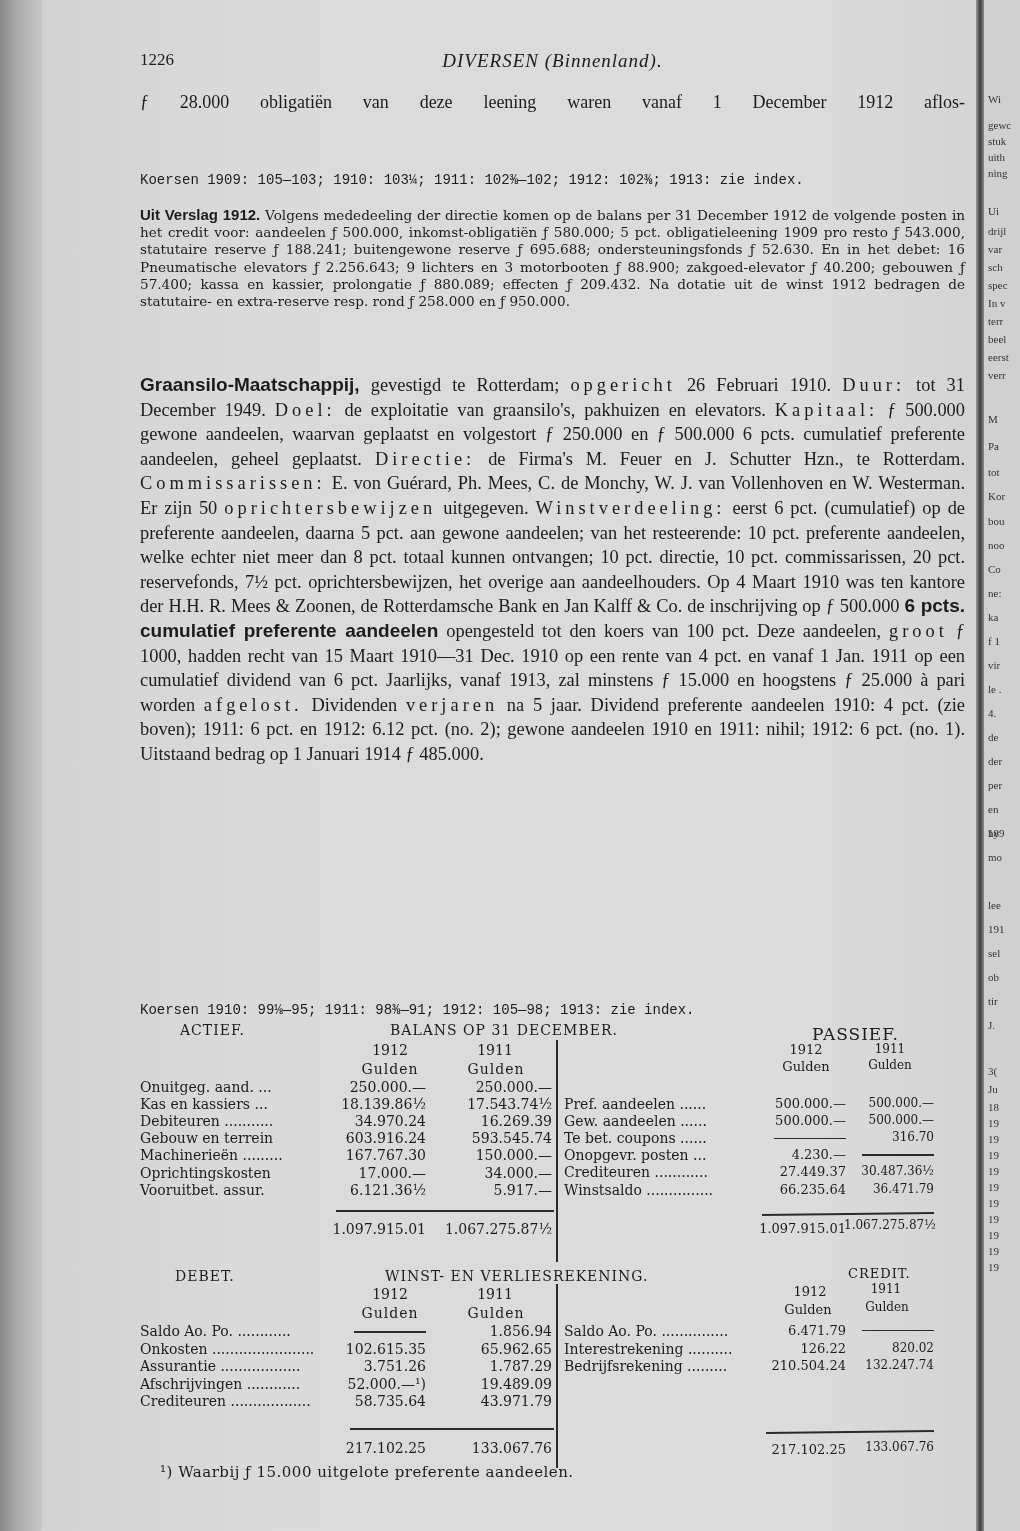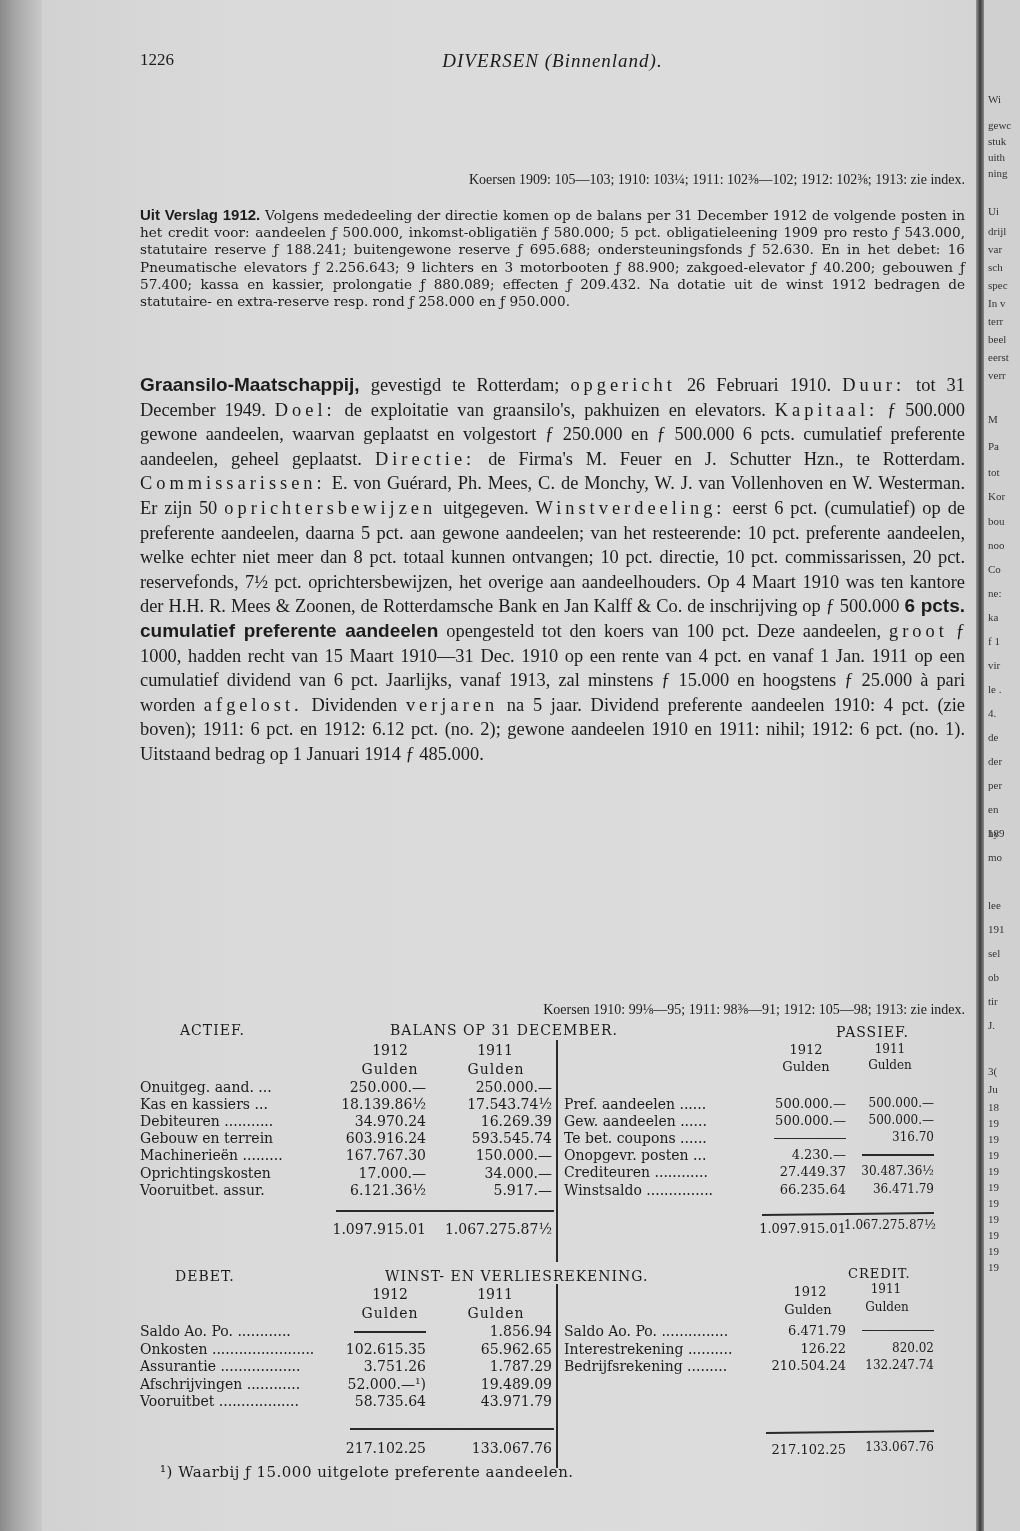--- a/index.html
+++ b/index.html
@@ -28,21 +28,21 @@
   }
   .next-page .frag { position: absolute; left: 4px; white-space: nowrap; color: #333; }
 
   .content { position: absolute; left: 140px; top: 0; width: 825px; }
   .header { position: absolute; top: 50px; left: 0; width: 825px; height: 24px; }
   .page-num { position: absolute; left: 0; top: 0; font-size: 17px; }
   .running-head { position: absolute; left: 0; right: 0; text-align: center; font-style: italic; font-size: 19px; letter-spacing: 1px; }
 
   .para { position: absolute; left: 0; width: 825px; font-size: 18px; line-height: 24px; text-align: justify; }
   .small { font-size: 14.5px; line-height: 17.5px; }
-  .koersen { position: absolute; left: 0; width: 825px; text-align: right; font-size: 14px; font-family: Liberation Serif, serif; }
+  .koersen { position: absolute; left: 0; width: 825px; text-align: left; font-size: 14px; font-family: Liberation Mono, monospace; }
   .spaced { letter-spacing: 4px; }
   .sans-bold { font-family: "Liberation Sans", "DejaVu Sans", sans-serif; font-weight: bold; }
   .intro-lead { font-family: "Liberation Sans", "DejaVu Sans", sans-serif; font-weight: bold; font-size: 15px; }
 
   
   .tbl { position: absolute; left: 0; width: 825px; font-family: "DejaVu Serif", serif; font-size: 14px; }
   .tbl .row { position: absolute; height: 17px; white-space: nowrap; }
   .tbl .lbl { position: absolute; }
   .tbl .num { position: absolute; text-align: right; }
   .tbl .hdr { position: absolute; letter-spacing: 1px; }
@@ -115,39 +115,40 @@
   </div>
 
 <div class="content">
 
   <div class="header">
     <span class="page-num">1226</span>
     <div class="running-head">DIVERSEN (Binnenland).</div>
   </div>
 
   <div class="para" style="top:90px;">
+    <div style="text-align:justify;text-align-last:justify;">ƒ 28.000 obligatiën van deze leening waren vanaf 1 December 1912 aflos-</div>
   </div>
 
   <div class="koersen" style="top:172px;">Koersen 1909: 105—103; 1910: 103¼; 1911: 102⅜—102; 1912: 102⅜; 1913: zie index.</div>
 
   <div class="para small" style="top:206px; font-family:'DejaVu Serif',serif; font-size:13.6px; line-height:17.2px;">
     <span class="intro-lead">Uit Verslag 1912.</span>
     <span>Volgens mededeeling der directie komen op de balans per 31 December 1912 de volgende posten in het credit voor: aandeelen ƒ 500.000, inkomst-obligatiën ƒ 580.000; 5 pct. obligatieleening 1909 pro resto ƒ 543.000, statutaire reserve ƒ 188.241; buitengewone reserve ƒ 695.688; ondersteuningsfonds ƒ 52.630. En in het debet: 16 Pneumatische elevators ƒ 2.256.643; 9 lichters en 3 motorbooten ƒ 88.900; zakgoed-elevator ƒ 40.200; gebouwen ƒ 57.400; kassa en kassier, prolongatie ƒ 880.089; effecten ƒ 209.432. Na dotatie uit de winst 1912 bedragen de statutaire- en extra-reserve resp. rond ƒ 258.000 en ƒ 950.000.</span>
   </div>
 
   <div class="para" style="top:373px; font-size:18.4px; line-height:24.6px;">
     <span class="sans-bold" style="font-size:19px;">Graansilo-Maatschappij,</span><span> gevestigd te Rotterdam; </span><span class="spaced">opgericht</span><span> 26 Februari 1910. </span><span class="spaced">Duur:</span><span> tot 31 December 1949. </span><span class="spaced">Doel:</span><span> de exploitatie van graansilo's, pakhuizen en elevators. </span><span class="spaced">Kapitaal:</span><span> ƒ 500.000 gewone aandeelen, waarvan geplaatst en volgestort ƒ 250.000 en ƒ 500.000 6 pcts. cumulatief preferente aandeelen, geheel geplaatst. </span><span class="spaced">Directie:</span><span> de Firma's M. Feuer en J. Schutter Hzn., te Rotterdam. </span><span class="spaced">Commissarissen:</span><span> E. von Guérard, Ph. Mees, C. de Monchy, W. J. van Vollenhoven en W. Westerman. Er zijn 50 </span><span class="spaced">oprichtersbewijzen</span><span> uitgegeven. </span><span class="spaced">Winstverdeeling:</span><span> eerst 6 pct. (cumulatief) op de preferente aandeelen, daarna 5 pct. aan gewone aandeelen; van het resteerende: 10 pct. preferente aandeelen, welke echter niet meer dan 8 pct. totaal kunnen ontvangen; 10 pct. directie, 10 pct. commissarissen, 20 pct. reservefonds, 7½ pct. oprichtersbewijzen, het overige aan aandeelhouders. Op 4 Maart 1910 was ten kantore der H.H. R. Mees &amp; Zoonen, de Rotterdamsche Bank en Jan Kalff &amp; Co. de inschrijving op ƒ 500.000 </span><span class="sans-bold" style="font-size:19px;">6 pcts. cumulatief preferente aandeelen</span><span> opengesteld tot den koers van 100 pct. Deze aandeelen, </span><span class="spaced">groot</span><span> ƒ 1000, hadden recht van 15 Maart 1910—31 Dec. 1910 op een rente van 4 pct. en vanaf 1 Jan. 1911 op een cumulatief dividend van 6 pct. Jaarlijks, vanaf 1913, zal minstens ƒ 15.000 en hoogstens ƒ 25.000 à pari worden </span><span class="spaced">afgelost.</span><span> Dividenden </span><span class="spaced">verjaren</span><span> na 5 jaar. Dividend preferente aandeelen 1910: 4 pct. (zie boven); 1911: 6 pct. en 1912: 6.12 pct. (no. 2); gewone aandeelen 1910 en 1911: nihil; 1912: 6 pct. (no. 1). Uitstaand bedrag op 1 Januari 1914 ƒ 485.000.</span>
   </div>
 
   <div class="koersen" style="top:1002px;">Koersen 1910: 99⅛—95; 1911: 98⅜—91; 1912: 105—98; 1913: zie index.</div>
 
   <div class="tbl" style="top:1022px; height:240px;">
     <span class="hdr" style="left:40px; top:0;">ACTIEF.</span>
     <span class="hdr" style="left:250px; top:0;">BALANS OP 31 DECEMBER.</span>
-    <span class="hdr" style="left:696px; top:2px; font-size:14px;">PASSIEF.</span>
+    <span class="hdr" style="left:672px; top:2px; font-size:17px;">PASSIEF.</span>
 
     <span class="num" style="left:215px; width:70px; top:20px; text-align:center;">1912</span>
     <span class="num" style="left:320px; width:70px; top:20px; text-align:center;">1911</span>
     <span class="num" style="left:200px; width:100px; top:39px; text-align:center; letter-spacing:1px;">Gulden</span>
     <span class="num" style="left:306px; width:100px; top:39px; text-align:center; letter-spacing:1px;">Gulden</span>
 
     <span class="num" style="left:636px; width:60px; top:20px; text-align:center; font-size:13px;">1912</span>
     <span class="num" style="left:720px; width:60px; top:20px; text-align:center; font-size:12px;">1911</span>
     <span class="num" style="left:626px; width:80px; top:37px; text-align:center; font-size:13px;">Gulden</span>
     <span class="num" style="left:715px; width:70px; top:36px; text-align:center; font-size:12px;">Gulden</span>
@@ -263,21 +264,21 @@
           <span class="lbl" style="left: 0px;">Assurantie ..................</span>
           <span class="num" style="left: 186px; width: 100px;">3.751.26</span>
           <span class="num" style="left: 300px; width: 112px;">1.787.29</span>
         </div>
         <div class="row" style="top: 107.8px; left: 0px; width: 825px;">
           <span class="lbl" style="left: 0px;">Afschrijvingen ............</span>
           <span class="num" style="left: 186px; width: 100px;">52.000.—¹)</span>
           <span class="num" style="left: 300px; width: 112px;">19.489.09</span>
         </div>
         <div class="row" style="top: 125.4px; left: 0px; width: 825px;">
-          <span class="lbl" style="left: 0px;">Vooruitbet ..................</span>
+          <span class="lbl" style="left: 0px;">Crediteuren ..................</span>
           <span class="num" style="left: 186px; width: 100px;">58.735.64</span>
           <span class="num" style="left: 300px; width: 112px;">43.971.79</span>
         </div>
       </div>
     <div id="credit-rows">
         <div class="row" style="top: 55px; left: 0px; width: 825px;">
           <span class="lbl" style="left: 424px;">Saldo Ao. Po. ...............</span>
           <span class="num" style="left: 606px; width: 100px; font-size: 13px;">6.471.79</span>
           <span class="num" style="left: 704px; width: 90px; font-size: 12px;"><span class="dash"></span></span>
         </div>

